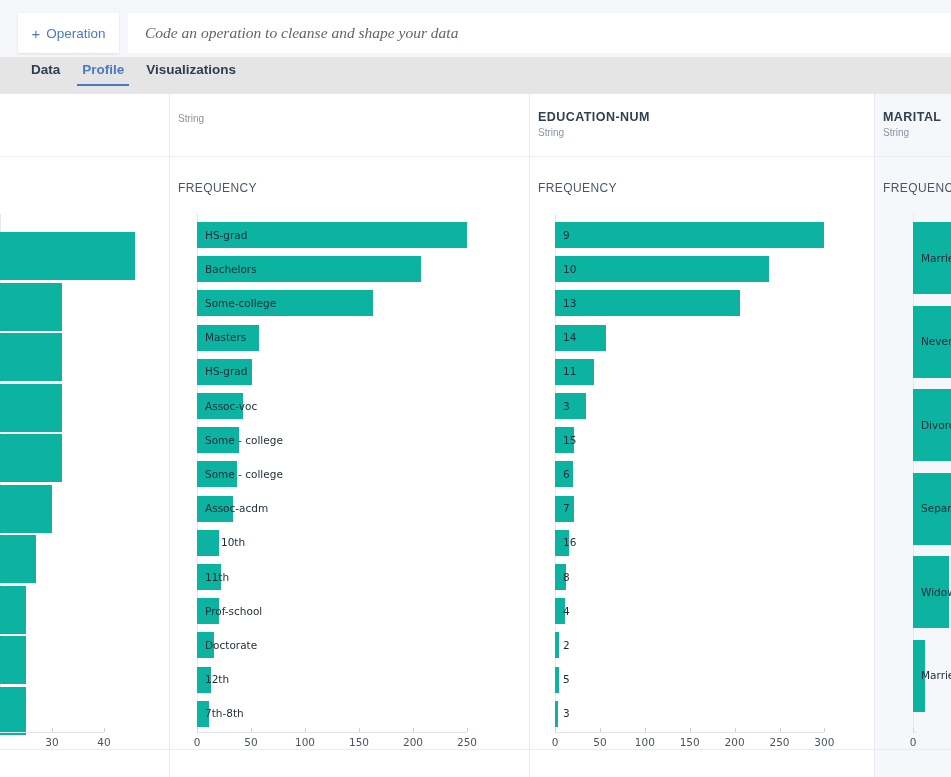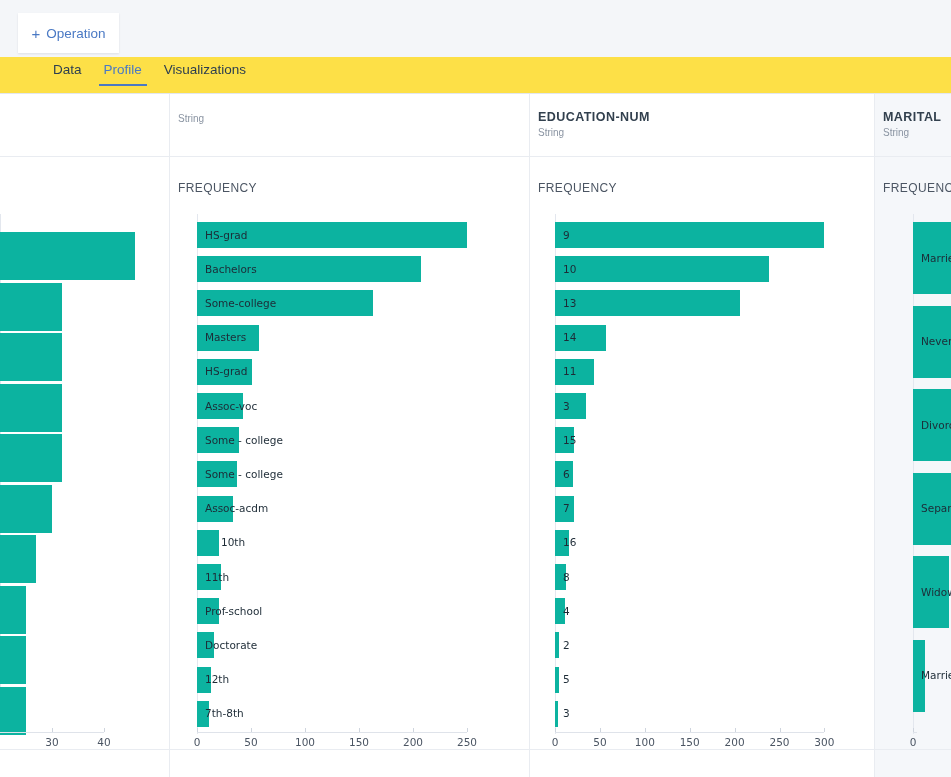--- a/index.html
+++ b/index.html
@@ -38,23 +38,24 @@
     font-family: "Liberation Serif", serif;
     font-style: italic;
     font-size: 15.5px;
     color: #60646c;
   }
   .code-input::placeholder { color: #60646c; opacity: 1; }
 
   
   .tabbar {
     position: absolute; left: 0; top: 57px; width: 951px; height: 36px;
-    background: #fde047;
+    background: #e5e5e5;
     display: flex; align-items: flex-start;
-    padding-left: 42px;
+    padding-left: 20px;
+    font-weight: bold;
   }
   .tab {
     font-size: 13.5px;
     color: #2c3e50;
     padding: 5px 11px 9px 11px;
     cursor: pointer;
     position: relative;
     white-space: nowrap;
   }
   .tab.active { color: #4a79c4; }
@@ -150,20 +151,21 @@
   }
 </style>
 </head>
 <body>
 
 <div class="toolbar">
   <button class="op-button">
     <span class="op-plus">+</span>
     <span>Operation</span>
   </button>
+  <input class="code-input" type="text" placeholder="Code an operation to cleanse and shape your data" style="">
 </div>
 
 <div class="tabbar">
   <div class="tab">Data</div>
   <div class="tab active">Profile</div>
   <div class="tab">Visualizations</div>
 </div>
 
 <div class="grid">
 

